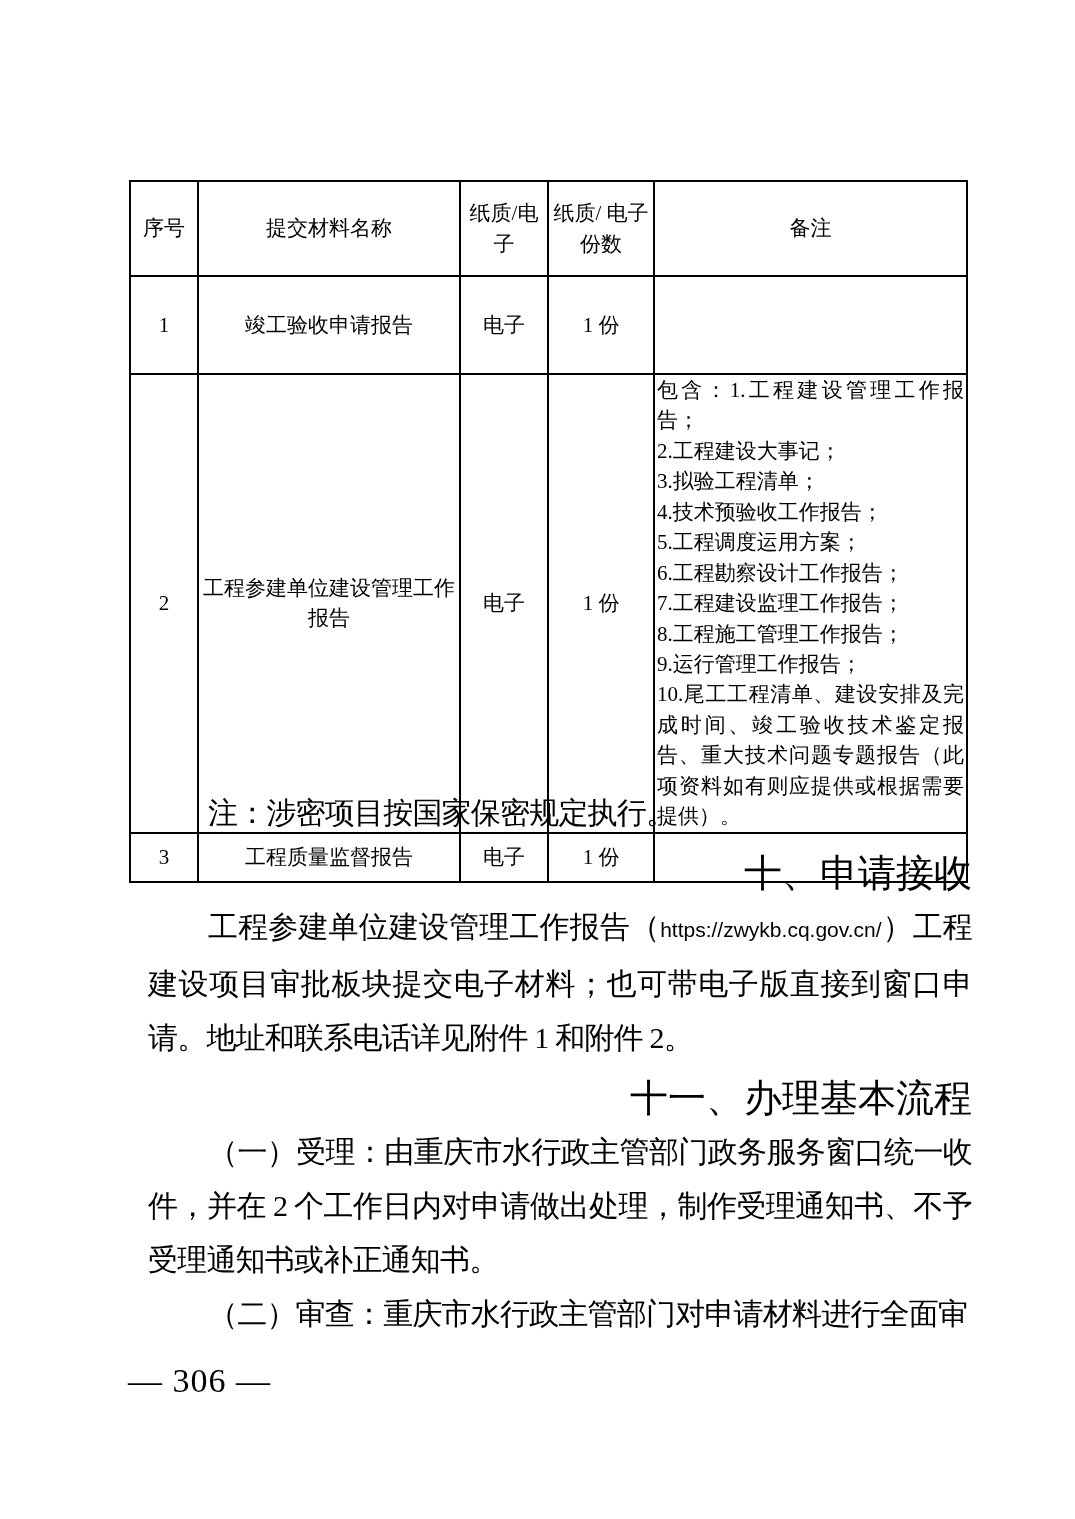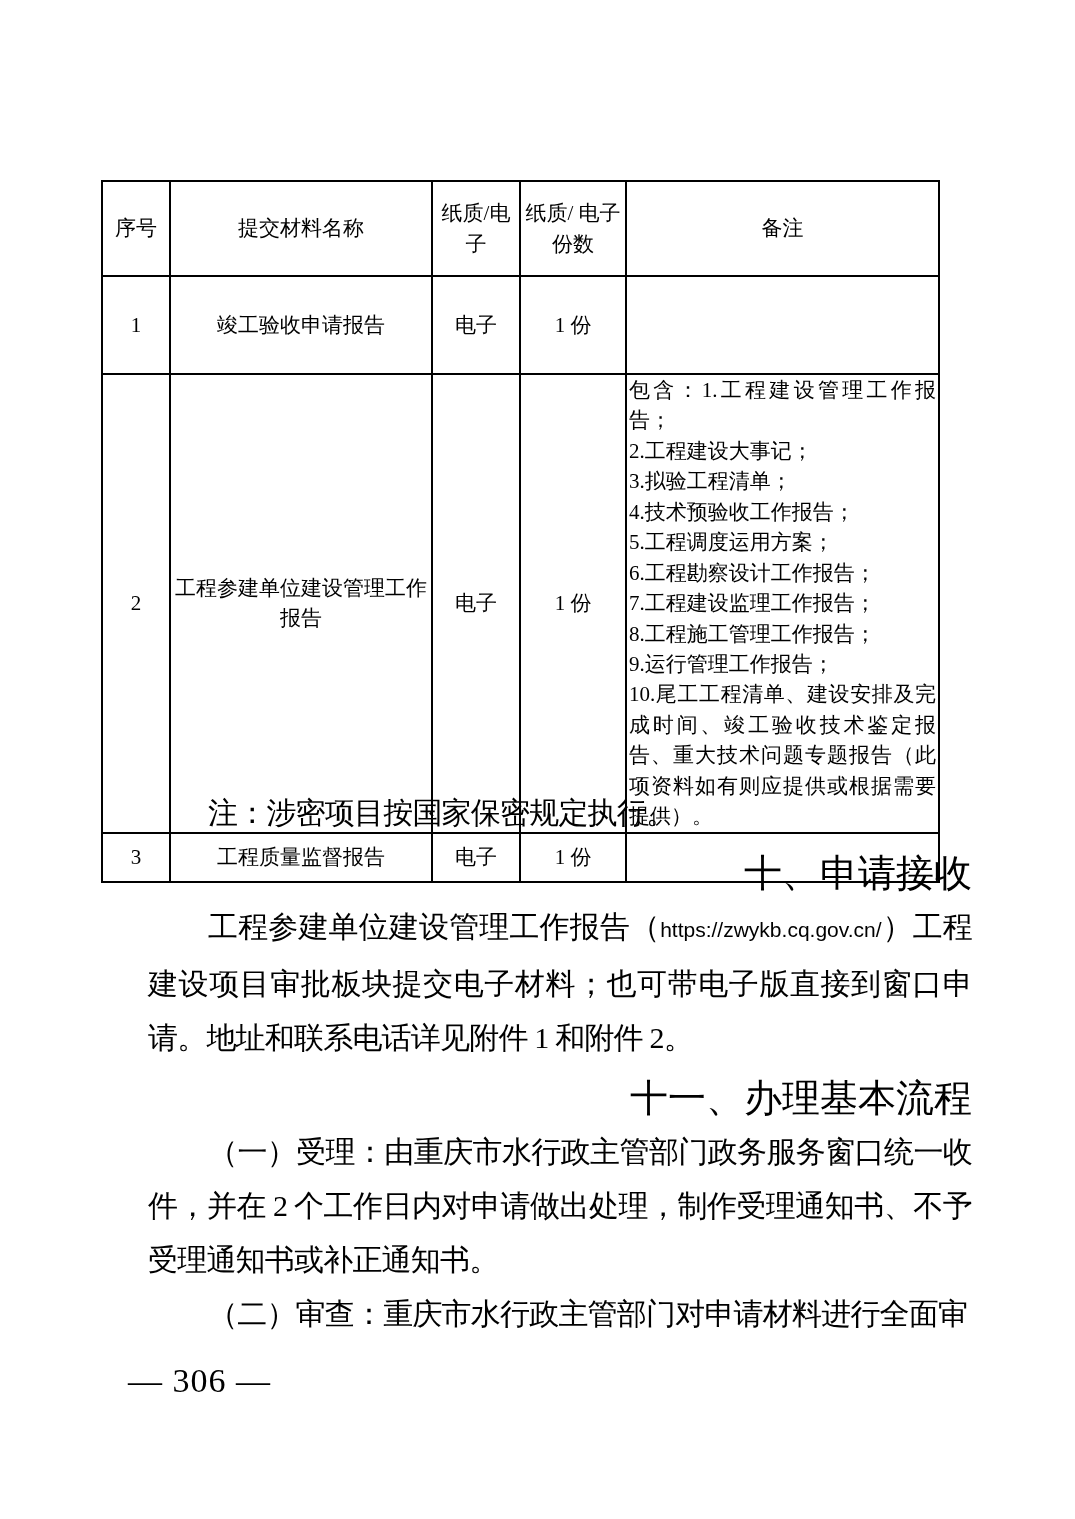--- a/index.html
+++ b/index.html
@@ -9,21 +9,21 @@
     height: 1519px;
     background: #ffffff;
     color: #000000;
     font-family: "Liberation Serif", "DejaVu Serif", serif;
     overflow: hidden;
   }
 
   
   .doc-table {
     position: absolute;
-    left: 101px;
+    left: 129px;
     top: 180px;
     width: 837px;
     border-collapse: collapse;
     table-layout: fixed;
   }
   .doc-table th, .doc-table td {
     border: 2px solid #000000;
     font-weight: normal;
     font-size: 21px;
     line-height: 1.45;

